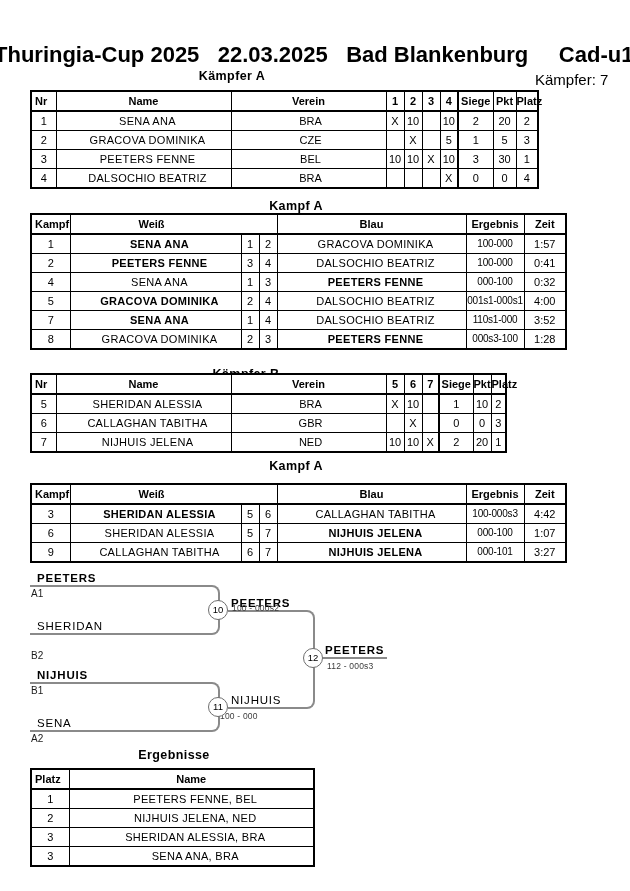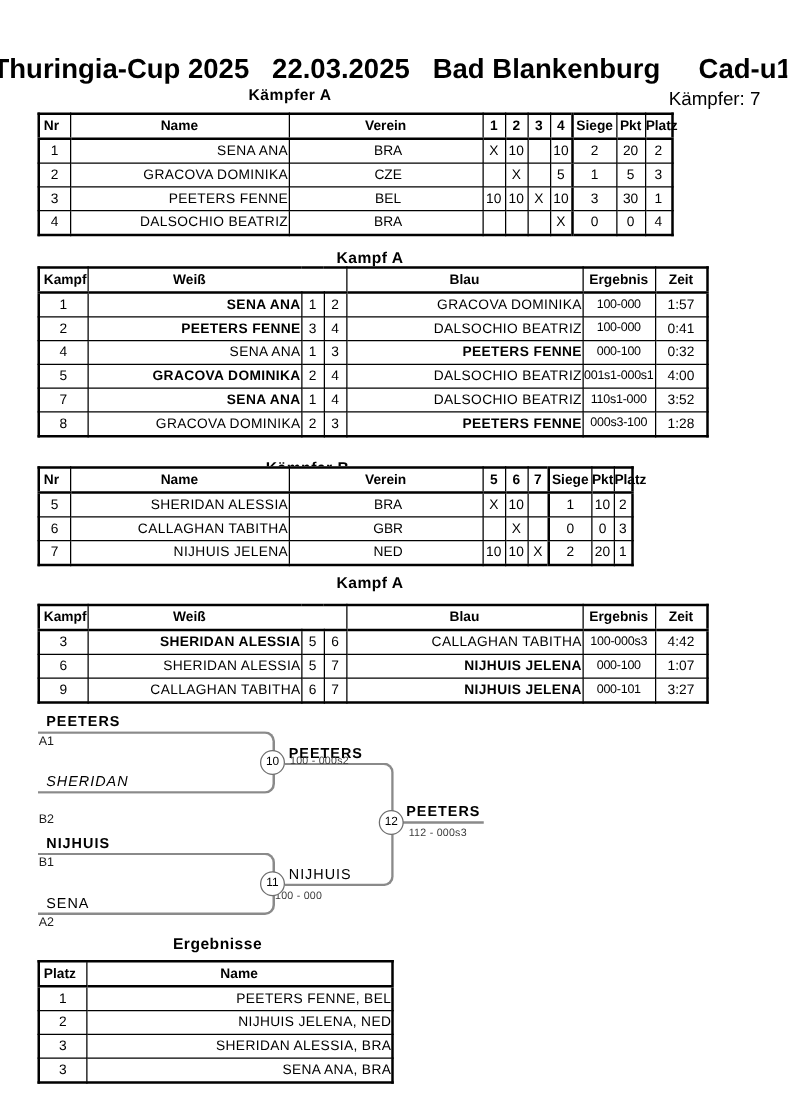--- a/index.html
+++ b/index.html
@@ -7,21 +7,21 @@
         font-family:"Liberation Sans",sans-serif;color:#000;}
   .title{position:absolute;left:-6px;top:42px;font-size:22px;font-weight:bold;white-space:pre;}
   .sec{position:absolute;transform:translateX(-50%);font-size:12.5px;font-weight:bold;letter-spacing:.4px;white-space:nowrap;}
   .count{position:absolute;left:535px;top:71px;font-size:15px;}
   table{position:absolute;border-collapse:collapse;table-layout:fixed;border:2px solid #000;background:#fff;}
   th,td{border:1px solid #000;padding:0;height:18px;font-size:11px;line-height:18px;
         white-space:nowrap;overflow:visible;font-weight:normal;}
   th{font-weight:bold;}
   thead th{border-bottom:2px solid #000;}
   .c{text-align:center;}
-  .l{text-align:right;padding-left:8px;}
+  .l{text-align:center;padding-left:8px;}
   .lv{text-align:center;padding-left:4px;}
   .hl{text-align:left;padding-left:3px;}
   .thick{border-left:2px solid #000;}
   .bold{font-weight:bold;}
   .ls{letter-spacing:.3px;}
   .erg{font-size:10px;letter-spacing:-.2px;}
   .weiss-h{padding-right:44px;}
   #t1{left:30px;top:90px;width:507px;}
   #t2{left:30px;top:213px;width:535px;}
   #t3{left:30px;top:373px;width:475px;}
@@ -319,21 +319,21 @@
     </table>
 
   <div>
     <div class="bk-box" style="left:30px;top:585px;width:188px;height:46px;"></div>
     <div class="bk-box" style="left:30px;top:682px;width:188px;height:46px;"></div>
     <div class="bk-box" style="left:228px;top:610px;width:85px;height:95px;"></div>
     <div class="bk-line" style="left:322px;top:657px;width:65px;"></div>
 
     <div class="bk-name bold" style="left:37px;top:572px;">PEETERS</div>
     <div class="bk-seed" style="left:31px;top:588px;">A1</div>
-    <div class="bk-name" style="left:37px;top:620px;font-style:italic;">SHERIDAN</div>
+    <div class="bk-name" style="left:37px;top:620px;">SHERIDAN</div>
     <div class="bk-seed" style="left:31px;top:634px;margin-top:16px;">B2</div>
     <div class="bk-name bold" style="left:37px;top:669px;">NIJHUIS</div>
     <div class="bk-seed" style="left:31px;top:685px;">B1</div>
     <div class="bk-name" style="left:37px;top:717px;">SENA</div>
     <div class="bk-seed" style="left:31px;top:733px;">A2</div>
 
     <div class="bk-circle" style="left:208px;top:600px;">10</div>
     <div class="bk-name bold" style="left:231px;top:597px;">PEETERS</div>
     <div class="bk-score" style="left:232px;top:579px;margin-top:24px;">100 - 000s2</div>
 

